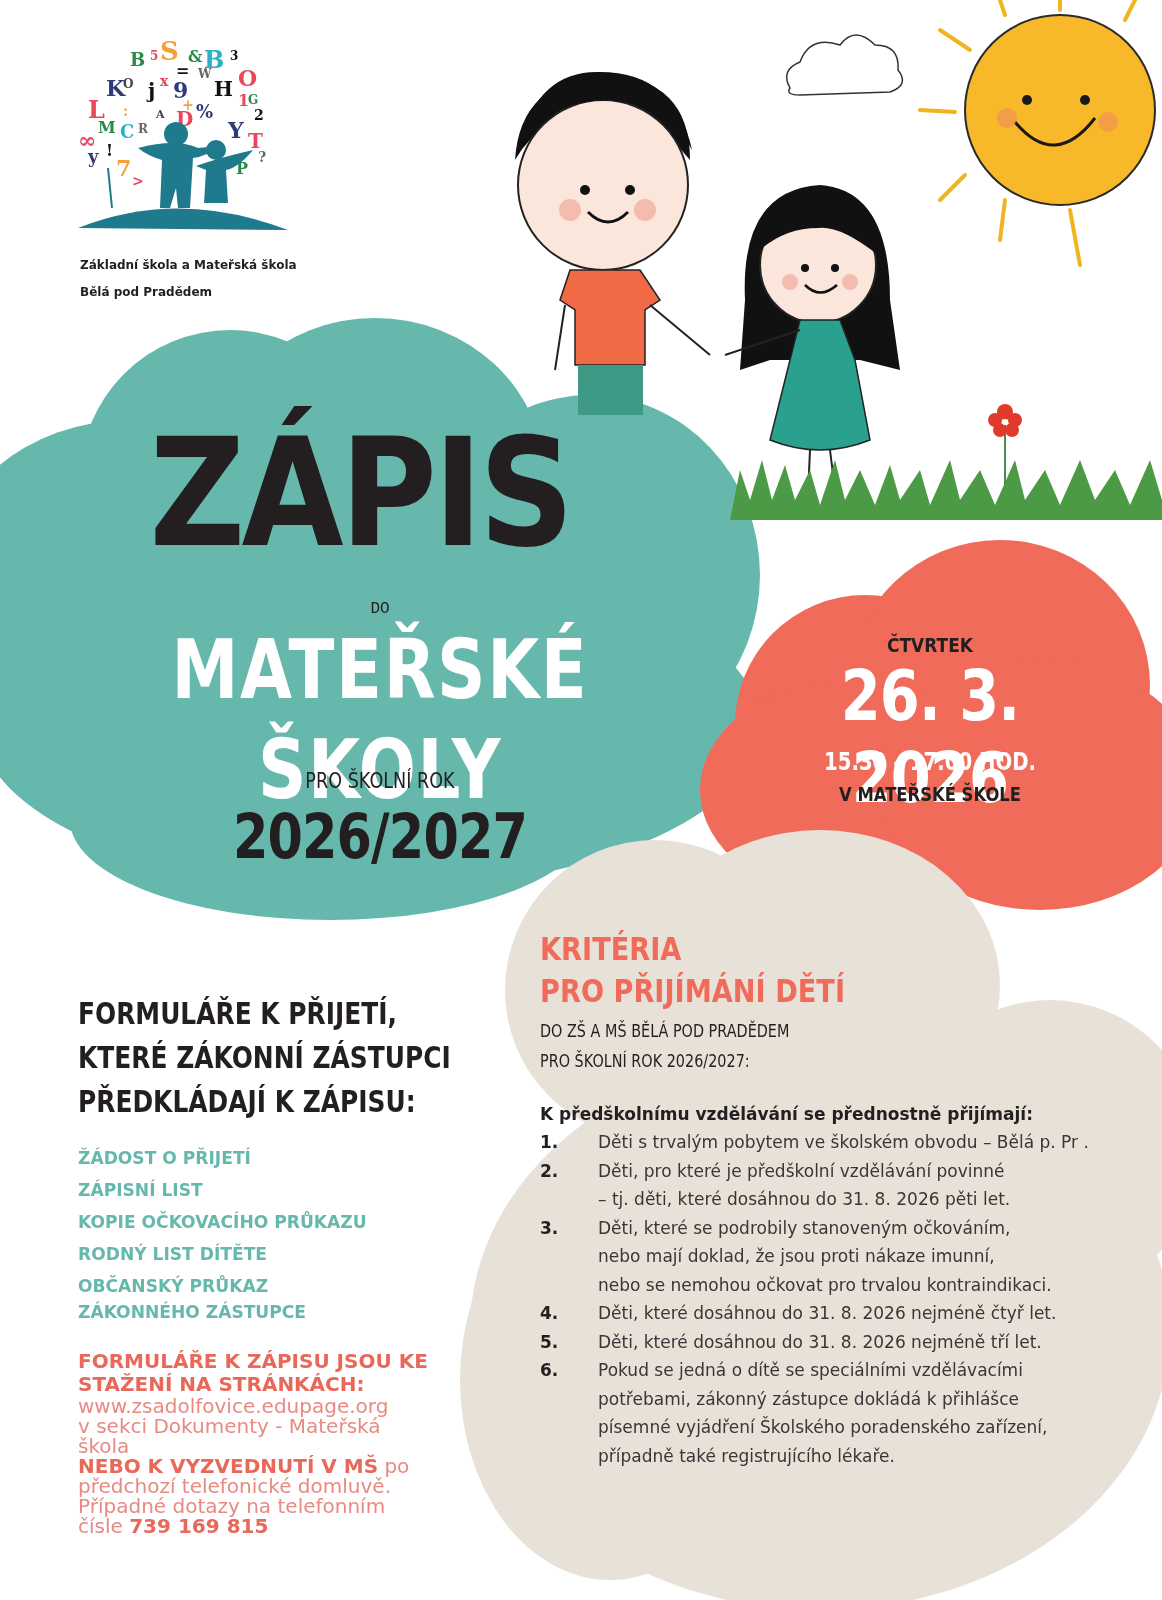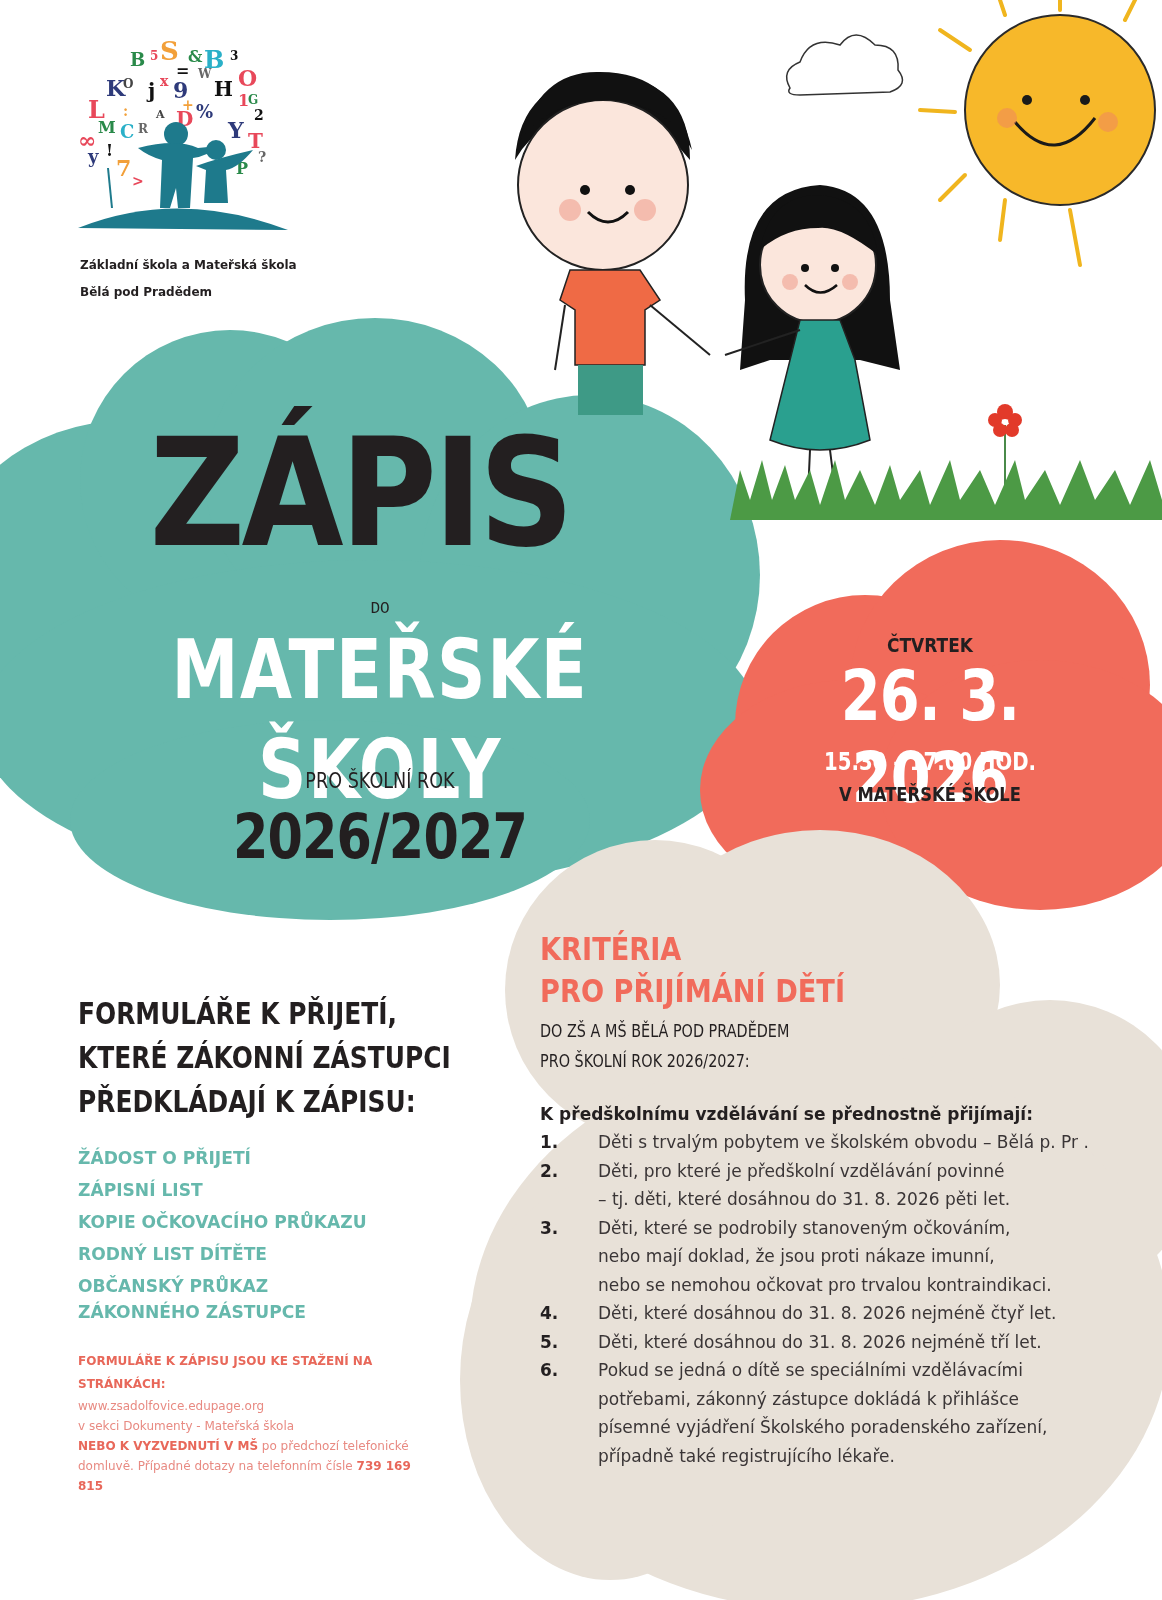--- a/index.html
+++ b/index.html
@@ -42,21 +42,21 @@
     .date-big { left: 720px; width: 420px; top: 655px; text-align: center; font-weight: bold; font-size: 70px; color: #ffffff; letter-spacing: -1px; transform: scaleX(0.82); }
     .time { left: 720px; width: 420px; top: 748px; text-align: center; font-weight: bold; font-size: 24px; color: #ffffff; transform: scaleX(0.82); }
     .place { left: 720px; width: 420px; top: 782px; text-align: center; font-weight: bold; font-size: 20px; color: #231f20; transform: scaleX(0.82); }
 
     
     .forms-heading { left: 78px; top: 992px; font-weight: bold; font-size: 30px; line-height: 44px; color: #231f20; transform: scaleX(0.83); transform-origin: left; width: 520px; }
     .forms-list { left: 78px; top: 1142px; list-style: none; margin: 0; padding: 0; }
     .forms-list li { font-weight: bold; font-size: 18px; line-height: 32px; color: #66b8ac; transform: scaleX(0.95); transform-origin: left; width: 360px; }
     .forms-list li.two-line { line-height: 26px; padding-top: 3px; }
 
-    .download { left: 78px; top: 1350px; width: 350px; font-size: 12px; line-height: 20px; color: #e88a82; }
+    .download { left: 78px; top: 1350px; width: 350px; font-size: 20px; line-height: 20px; color: #e88a82; }
     .download .red { color: #e8685a; font-weight: bold; margin-top: 48px; }
     .download .head { font-weight: bold; color: #e8685a; line-height: 23px; }
 
     
     .crit-title { left: 540px; top: 928px; font-weight: bold; font-size: 32px; line-height: 42px; color: #f16b5b; transform: scaleX(0.85); transform-origin: left; width: 420px; }
     .crit-sub { left: 540px; top: 1016px; font-size: 18px; line-height: 30px; color: #231f20; transform: scaleX(0.8); transform-origin: left; width: 420px; }
     .crit-lead { left: 540px; top: 1104px; font-weight: bold; font-size: 17px; color: #231f20; }
     .crit-list { left: 540px; top: 1128px; margin: 0; padding: 0; list-style: none; width: 560px; }
     .crit-list li { display: flex; font-size: 17px; line-height: 28.5px; color: #3a3536; }
     .crit-list .num { width: 28px; flex: none; font-weight: bold; color: #231f20; }

